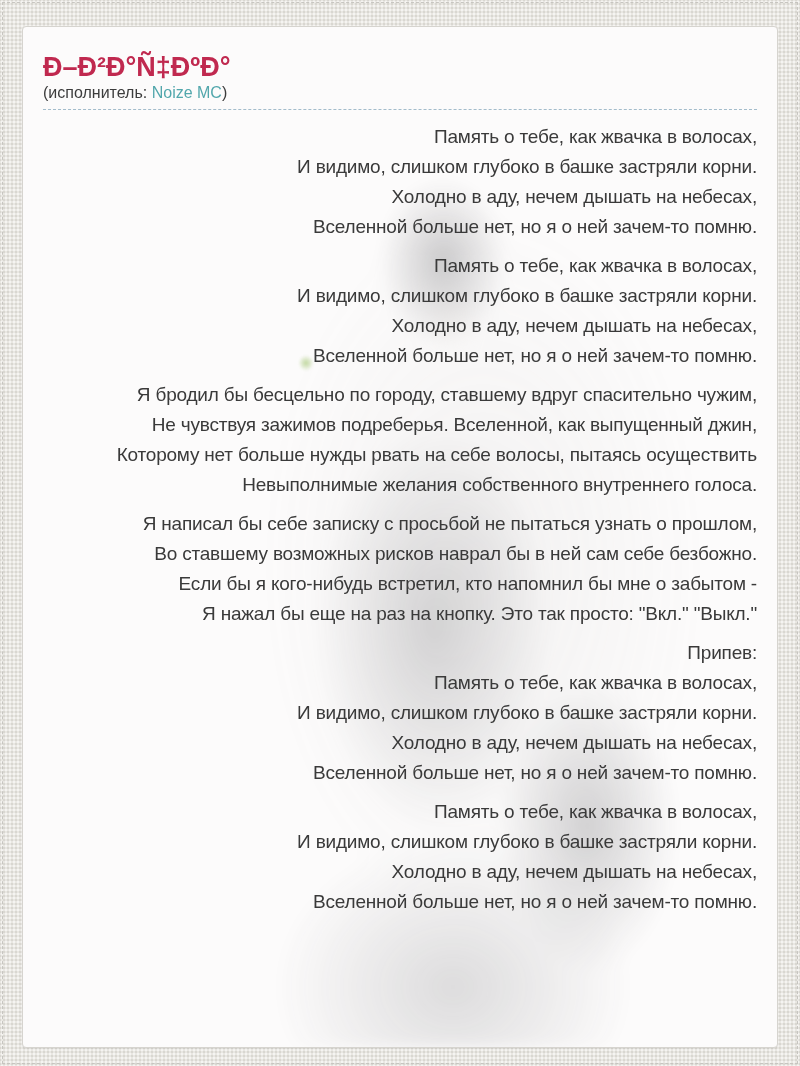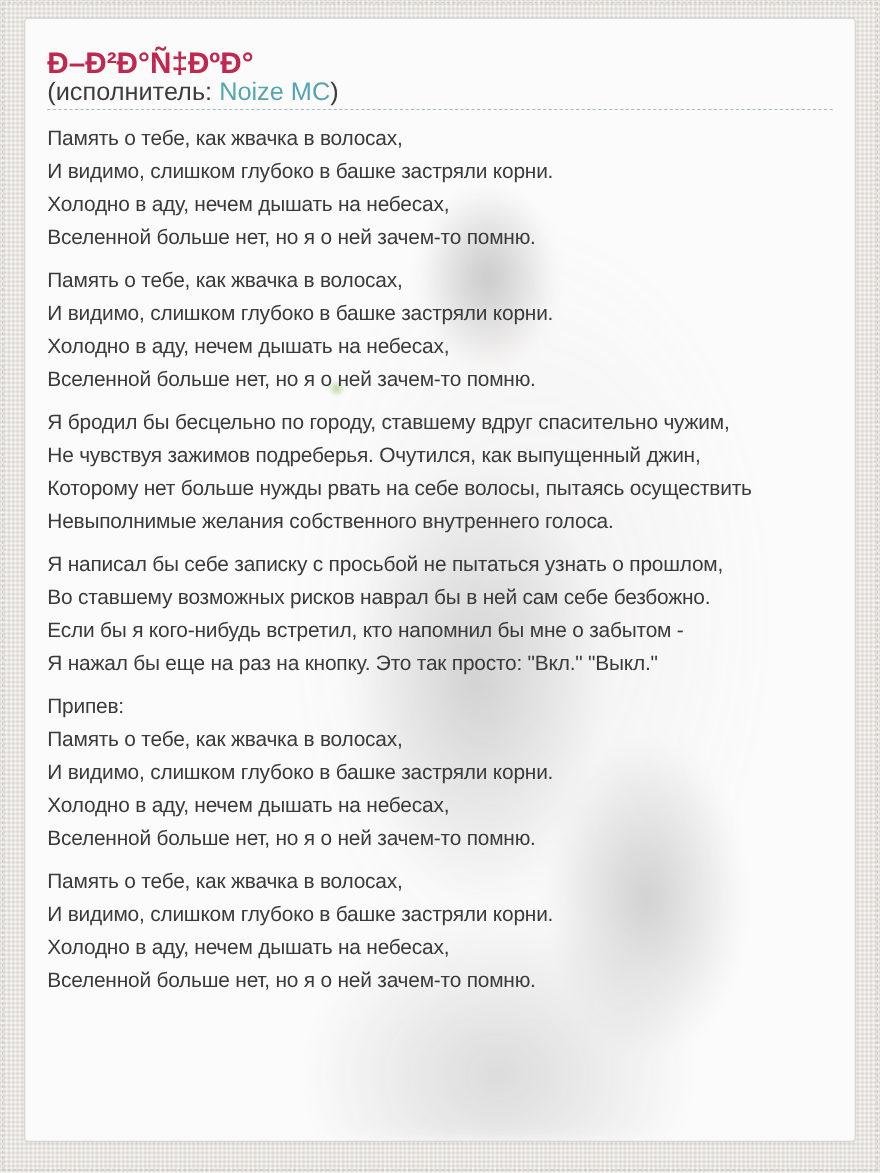--- a/index.html
+++ b/index.html
@@ -15,21 +15,21 @@
     background-size: 4px 4px, 4px 4px;
     background-position: 0 0, 2px 2px;
   }
   .page-frame {
     position: absolute; left: 2px; top: 2px; right: 2px; bottom: 2px;
     border: 1px dashed #c7c5c0;
     pointer-events: none;
   }
   .card {
     position: absolute;
-    left: 22px; top: 16px;
+    left: 22px; top: 26px;
     width: 756px; height: 1022px;
     box-sizing: border-box;
     background: #fcfbfb;
     border: 1px solid #d6d4cf;
     border-radius: 4px;
     box-shadow: 0 1px 2px rgba(0,0,0,0.06);
     overflow: hidden;
   }
   
   .photo-sim {
@@ -64,41 +64,42 @@
   h1.song-title {
     margin: 0;
     font-size: 27px;
     line-height: 28px;
     font-weight: bold;
     color: #c0294f;
     letter-spacing: 0;
   }
   .subtitle {
     margin: 2px 0 0 0;
-    font-size: 23px;
+    font-size: 16px;
     line-height: 20px;
     color: #3c3c3c;
     padding-bottom: 6px;
     border-bottom: 1px dashed #a3bccb;
   }
   .subtitle a {
     color: #52a7ac;
     text-decoration: none;
     cursor: pointer;
   }
   .lyrics {
     margin-top: 12px;
   }
   .stanza {
     margin: 0 0 9px 0;
     font-size: 19px;
     line-height: 30px;
     color: #3a3a3a;
     white-space: pre-line;
     letter-spacing: -0.2px;
+    text-align: right;
   }
 </style>
 </head>
 <body>
 
 <div class="page-frame"></div>
 
 <div class="card">
   <div class="photo-sim"></div>
   <div class="green-speck"></div>
@@ -113,21 +114,21 @@
     <div class="lyrics">
         <p class="stanza">Память о тебе, как жвачка в волосах,
 И видимо, слишком глубоко в башке застряли корни.
 Холодно в аду, нечем дышать на небесах,
 Вселенной больше нет, но я о ней зачем-то помню.</p>
         <p class="stanza">Память о тебе, как жвачка в волосах,
 И видимо, слишком глубоко в башке застряли корни.
 Холодно в аду, нечем дышать на небесах,
 Вселенной больше нет, но я о ней зачем-то помню.</p>
         <p class="stanza">Я бродил бы бесцельно по городу, ставшему вдруг спасительно чужим,
-Не чувствуя зажимов подреберья. Очутился, как выпущенный джин,
+Не чувствуя зажимов подреберья. Вселенной, как выпущенный джин,
 Которому нет больше нужды рвать на себе волосы, пытаясь осуществить
 Невыполнимые желания собственного внутреннего голоса.</p>
         <p class="stanza">Я написал бы себе записку с просьбой не пытаться узнать о прошлом,
 Во ставшему возможных рисков наврал бы в ней сам себе безбожно.
 Если бы я кого-нибудь встретил, кто напомнил бы мне о забытом -
 Я нажал бы еще на раз на кнопку. Это так просто: "Вкл." "Выкл."</p>
         <p class="stanza">Припев:
 Память о тебе, как жвачка в волосах,
 И видимо, слишком глубоко в башке застряли корни.
 Холодно в аду, нечем дышать на небесах,

